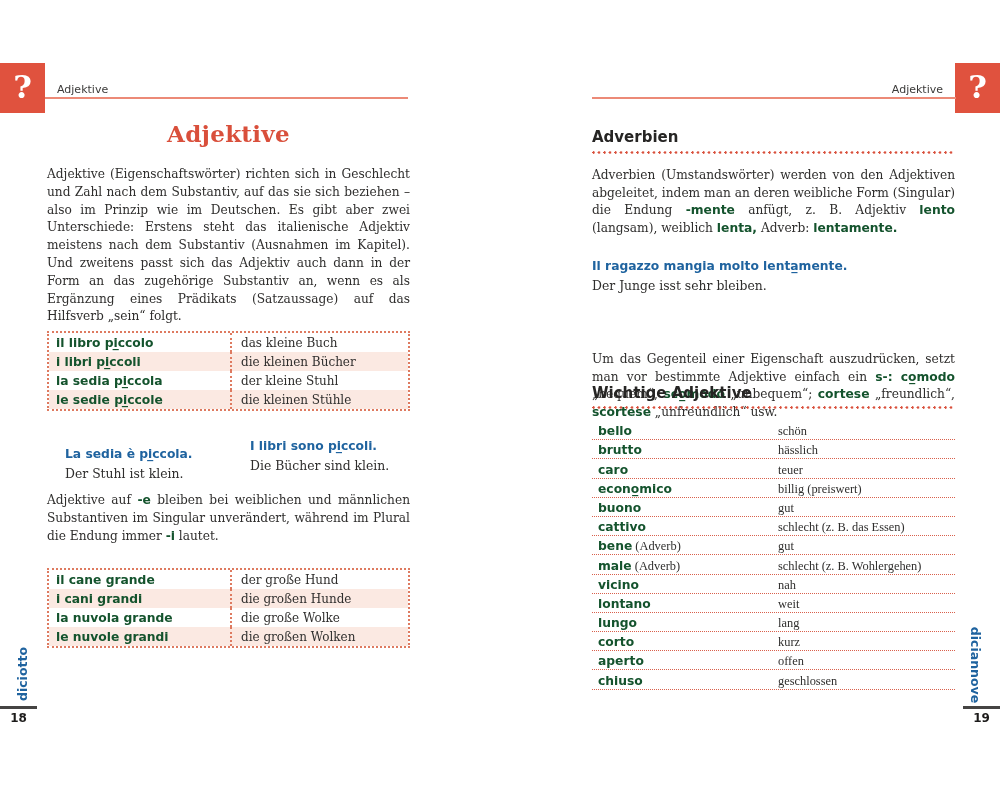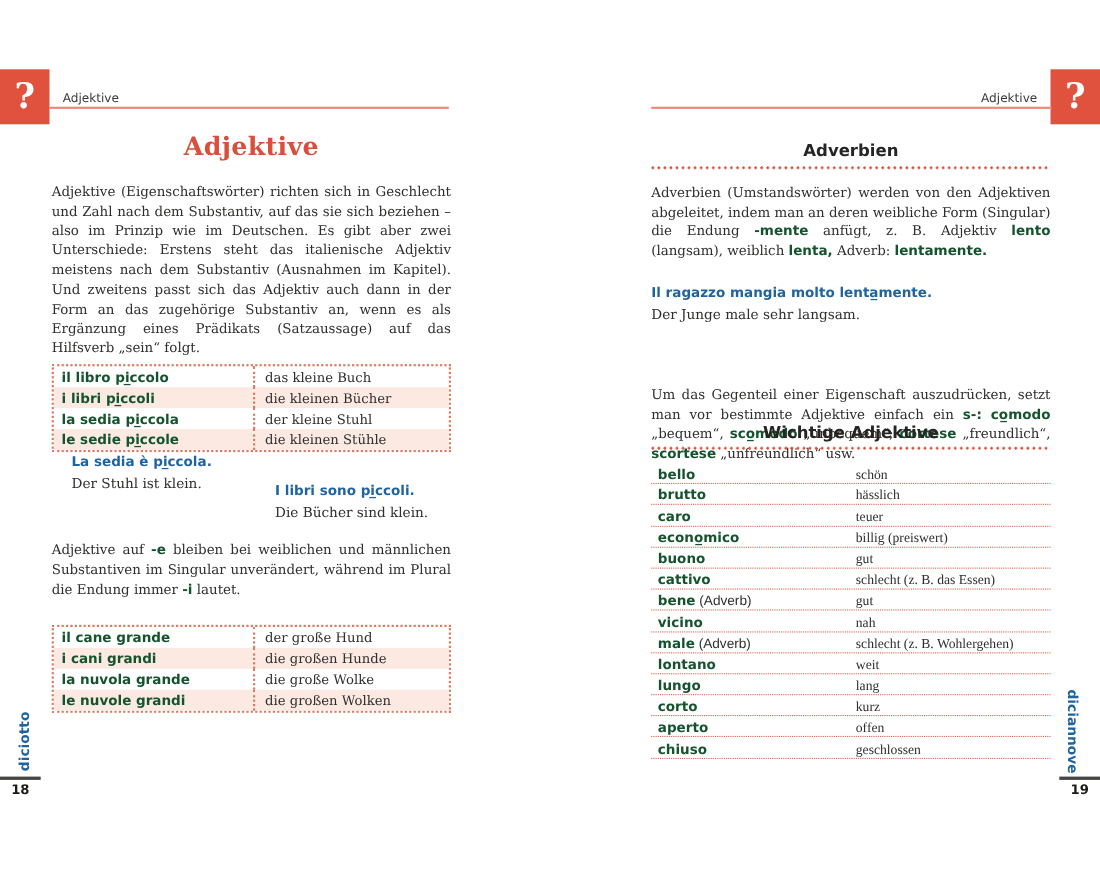--- a/index.html
+++ b/index.html
@@ -22,21 +22,21 @@
   .hlabel-l{left:57px;}
   .hlabel-r{left:592px;width:363px;text-align:right;padding-right:12px;box-sizing:border-box;}
   .hrule{position:absolute;top:97px;height:1.5px;background:#ec8a77;}
   .hrule-l{left:45px;width:363px;}
   .hrule-r{left:592px;width:364px;}
 
   
   .title-red{left:47px;top:120px;width:363px;text-align:center;
              font-family:"DejaVu Serif",serif;font-weight:bold;
              font-size:23px;color:#d94f3b;letter-spacing:.3px;}
-  .sec-title{width:363px;text-align:center;font-family:"DejaVu Sans",sans-serif;
+  .sec-title{width:363px;font-family:"DejaVu Sans",sans-serif;
              font-weight:bold;font-size:15px;color:#262524;}
   .sec-adverbien{left:592px;top:128px;}
   .sec-vocab{left:592px;top:384px;}
 
   
   .dotrule{height:3px;background-image:radial-gradient(circle at 1.5px 1.5px,#d9503c 1.1px,rgba(0,0,0,0) 1.4px);
            background-size:5.5px 3px;background-repeat:repeat-x;}
   .dr-1{left:592px;top:151px;width:363px;}
   .dr-2{left:592px;top:406px;width:363px;}
 
@@ -56,32 +56,32 @@
   .ptable-1{left:47px;top:331px;}
   .ptable-2{left:47px;top:568px;}
   .trow{display:flex;height:19px;align-items:center;}
   .trow:nth-of-type(even){background:#fbe9e2;}
   .tc1{width:181px;padding-left:7px;box-sizing:border-box;}
   .tc2{flex:1;height:100%;display:flex;align-items:center;
        border-left:2px dotted #de7a60;padding-left:9px;font-size:12px;}
 
   
   .ex{line-height:19px;}
-  .ex-1{left:65px;top:411px;}
+  .ex-1{left:65px;top:445px;}
   .ex-2{left:250px;top:437px;}
   .ex-r{left:592px;top:257px;}
   .ex-it{font-family:"DejaVu Sans",sans-serif;font-weight:bold;color:#1f639f;font-size:12.3px;}
   .ex-de{font-size:12.4px;}
 
   
   .vtable{left:592px;top:421px;width:363px;}
   .vrow{display:flex;align-items:flex-end;height:18.2px;
         border-bottom:1.5px dotted #d9604c;}
   .vit{width:186px;padding-left:6px;box-sizing:border-box;white-space:nowrap;}
-  .vnote{font-family:Liberation Sans, sans-serif;font-weight:normal;color:#2f2e2d;font-size:12.4px;}
+  .vnote{font-family:Liberation Serif, serif;font-weight:normal;color:#2f2e2d;font-size:12.4px;}
   .vde{flex:1;font-size:12.4px;font-family:Liberation Serif, serif;}
 
   
   .side-word{position:absolute;white-space:nowrap;font-family:"DejaVu Sans",sans-serif;
              font-weight:bold;font-size:12.5px;color:#1f639f;}
   .side-l{left:22px;top:674px;transform:translate(-50%,-50%) rotate(-90deg);}
   .side-r{left:975px;top:665px;transform:translate(-50%,-50%) rotate(90deg);}
   .footer-rule{position:absolute;top:706px;width:37px;height:2.5px;background:#454443;}
   .fr-l{left:0;}
   .fr-r{left:963px;}
@@ -166,21 +166,21 @@
     </div>
   </div>
 
 <div class="abs sec-title sec-adverbien">Adverbien</div>
 <div class="abs dotrule dr-1"></div>
 
 <div class="abs para para-adv"><span>Adverbien (Umstandswörter) werden von den Adjektiven abgeleitet, indem man an deren weibliche Form (Singular) die Endung </span><span class="hl">-mente</span><span> anfügt, z. B. Adjektiv </span><span class="hl">lento</span><span> (langsam), weiblich </span><span class="hl">lenta,</span><span> Adverb: </span><span class="hl">lentamente.</span></div>
 
 <div class="abs ex ex-r">
   <div class="ex-it">Il ragazzo mangia molto lenta̲mente.</div>
-  <div class="ex-de">Der Junge male sehr langsam.</div>
+  <div class="ex-de">Der Junge isst sehr bleiben.</div>
 </div>
 
 <div class="abs para para-opp"><span>Um das Gegenteil einer Eigenschaft auszudrücken, setzt man vor bestimmte Adjektive einfach ein </span><span class="hl">s-:</span><span> </span><span class="hl">co̲modo</span><span> „bequem“, </span><span class="hl">sco̲modo</span><span> „unbequem“; </span><span class="hl">cortese</span><span> „freundlich“, </span><span class="hl">scortese</span><span> „unfreundlich“ usw.</span></div>
 
 <div class="abs sec-title sec-vocab">Wichtige Adjektive</div>
 <div class="abs dotrule dr-2"></div>
 
 <div class="abs vtable">
 
     <div class="vrow">
@@ -227,30 +227,30 @@
 
     <div class="vrow">
       <span class="vit">
         <span class="itword">bene</span><span class="vnote"> (Adverb)</span>
       </span>
       <span class="vde">gut</span>
     </div>
 
     <div class="vrow">
       <span class="vit">
+        <span class="itword">male</span><span class="vnote"> (Adverb)</span>
+      </span>
+      <span class="vde">schlecht (z. B. Wohlergehen)</span>
+    </div>
+
+    <div class="vrow">
+      <span class="vit">
         <span class="itword">vicino</span><span class="vnote"></span>
       </span>
       <span class="vde">nah</span>
-    </div>
-
-    <div class="vrow">
-      <span class="vit">
-        <span class="itword">male</span><span class="vnote"> (Adverb)</span>
-      </span>
-      <span class="vde">schlecht (z. B. Wohlergehen)</span>
     </div>
 
     <div class="vrow">
       <span class="vit">
         <span class="itword">lontano</span><span class="vnote"></span>
       </span>
       <span class="vde">weit</span>
     </div>
 
     <div class="vrow">

